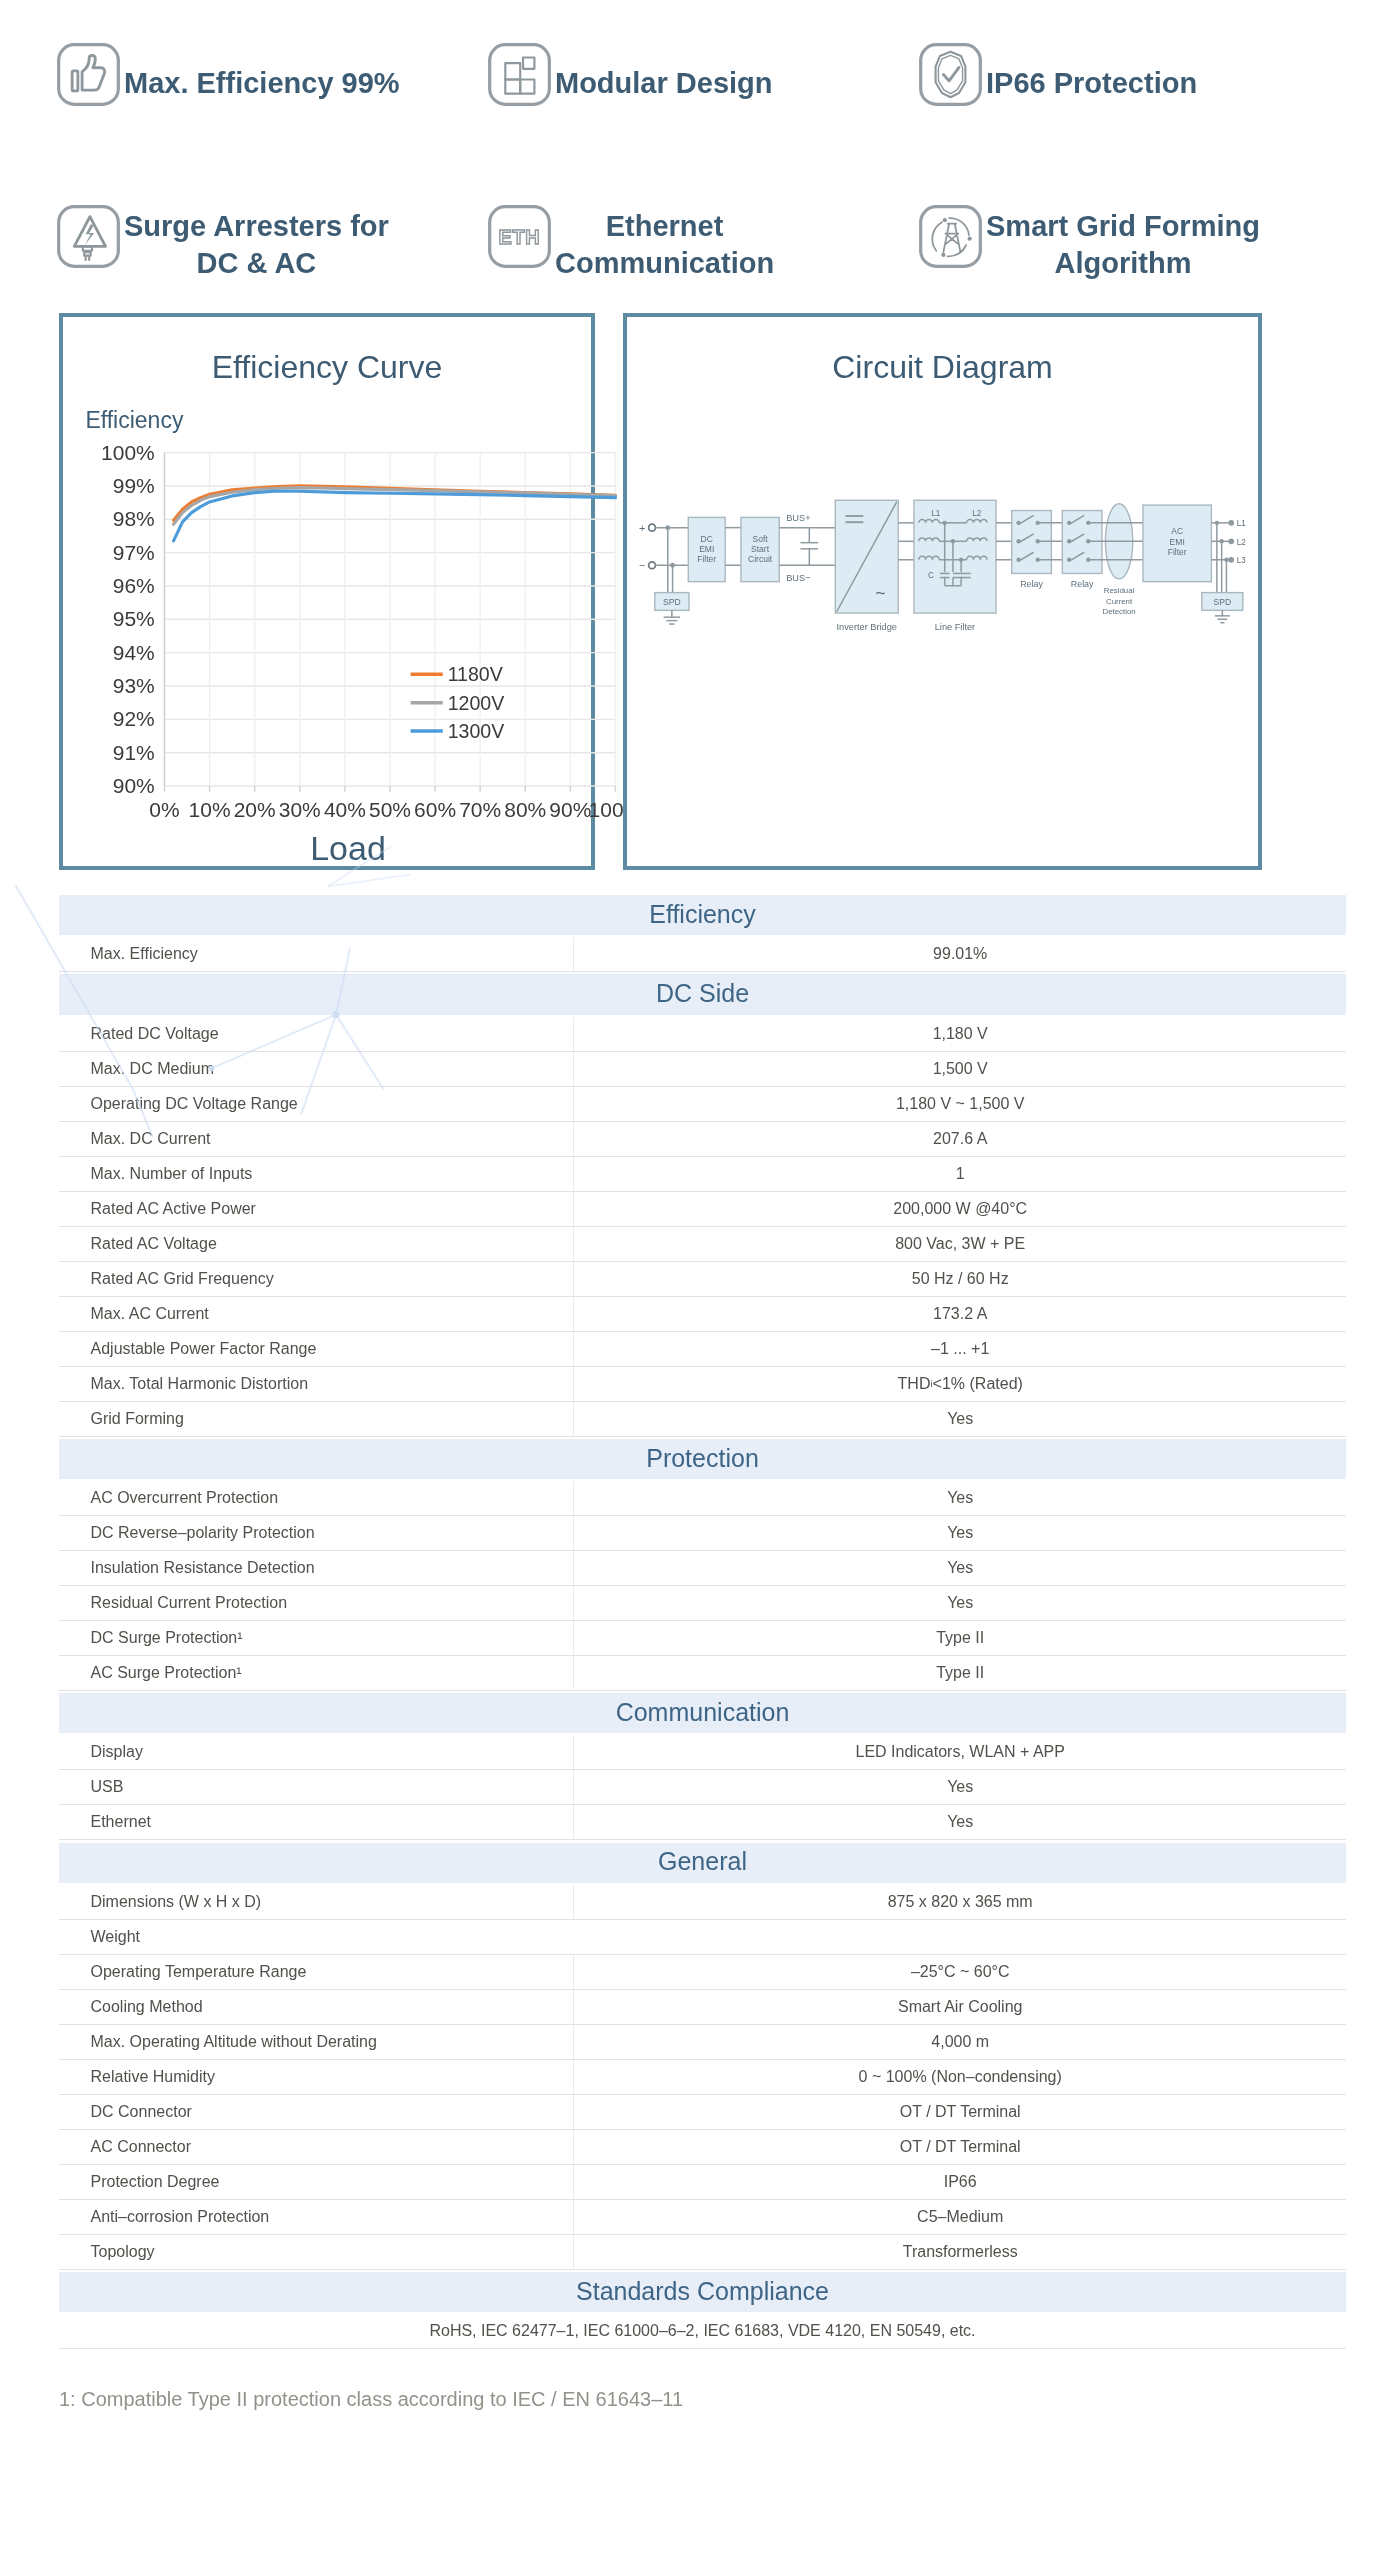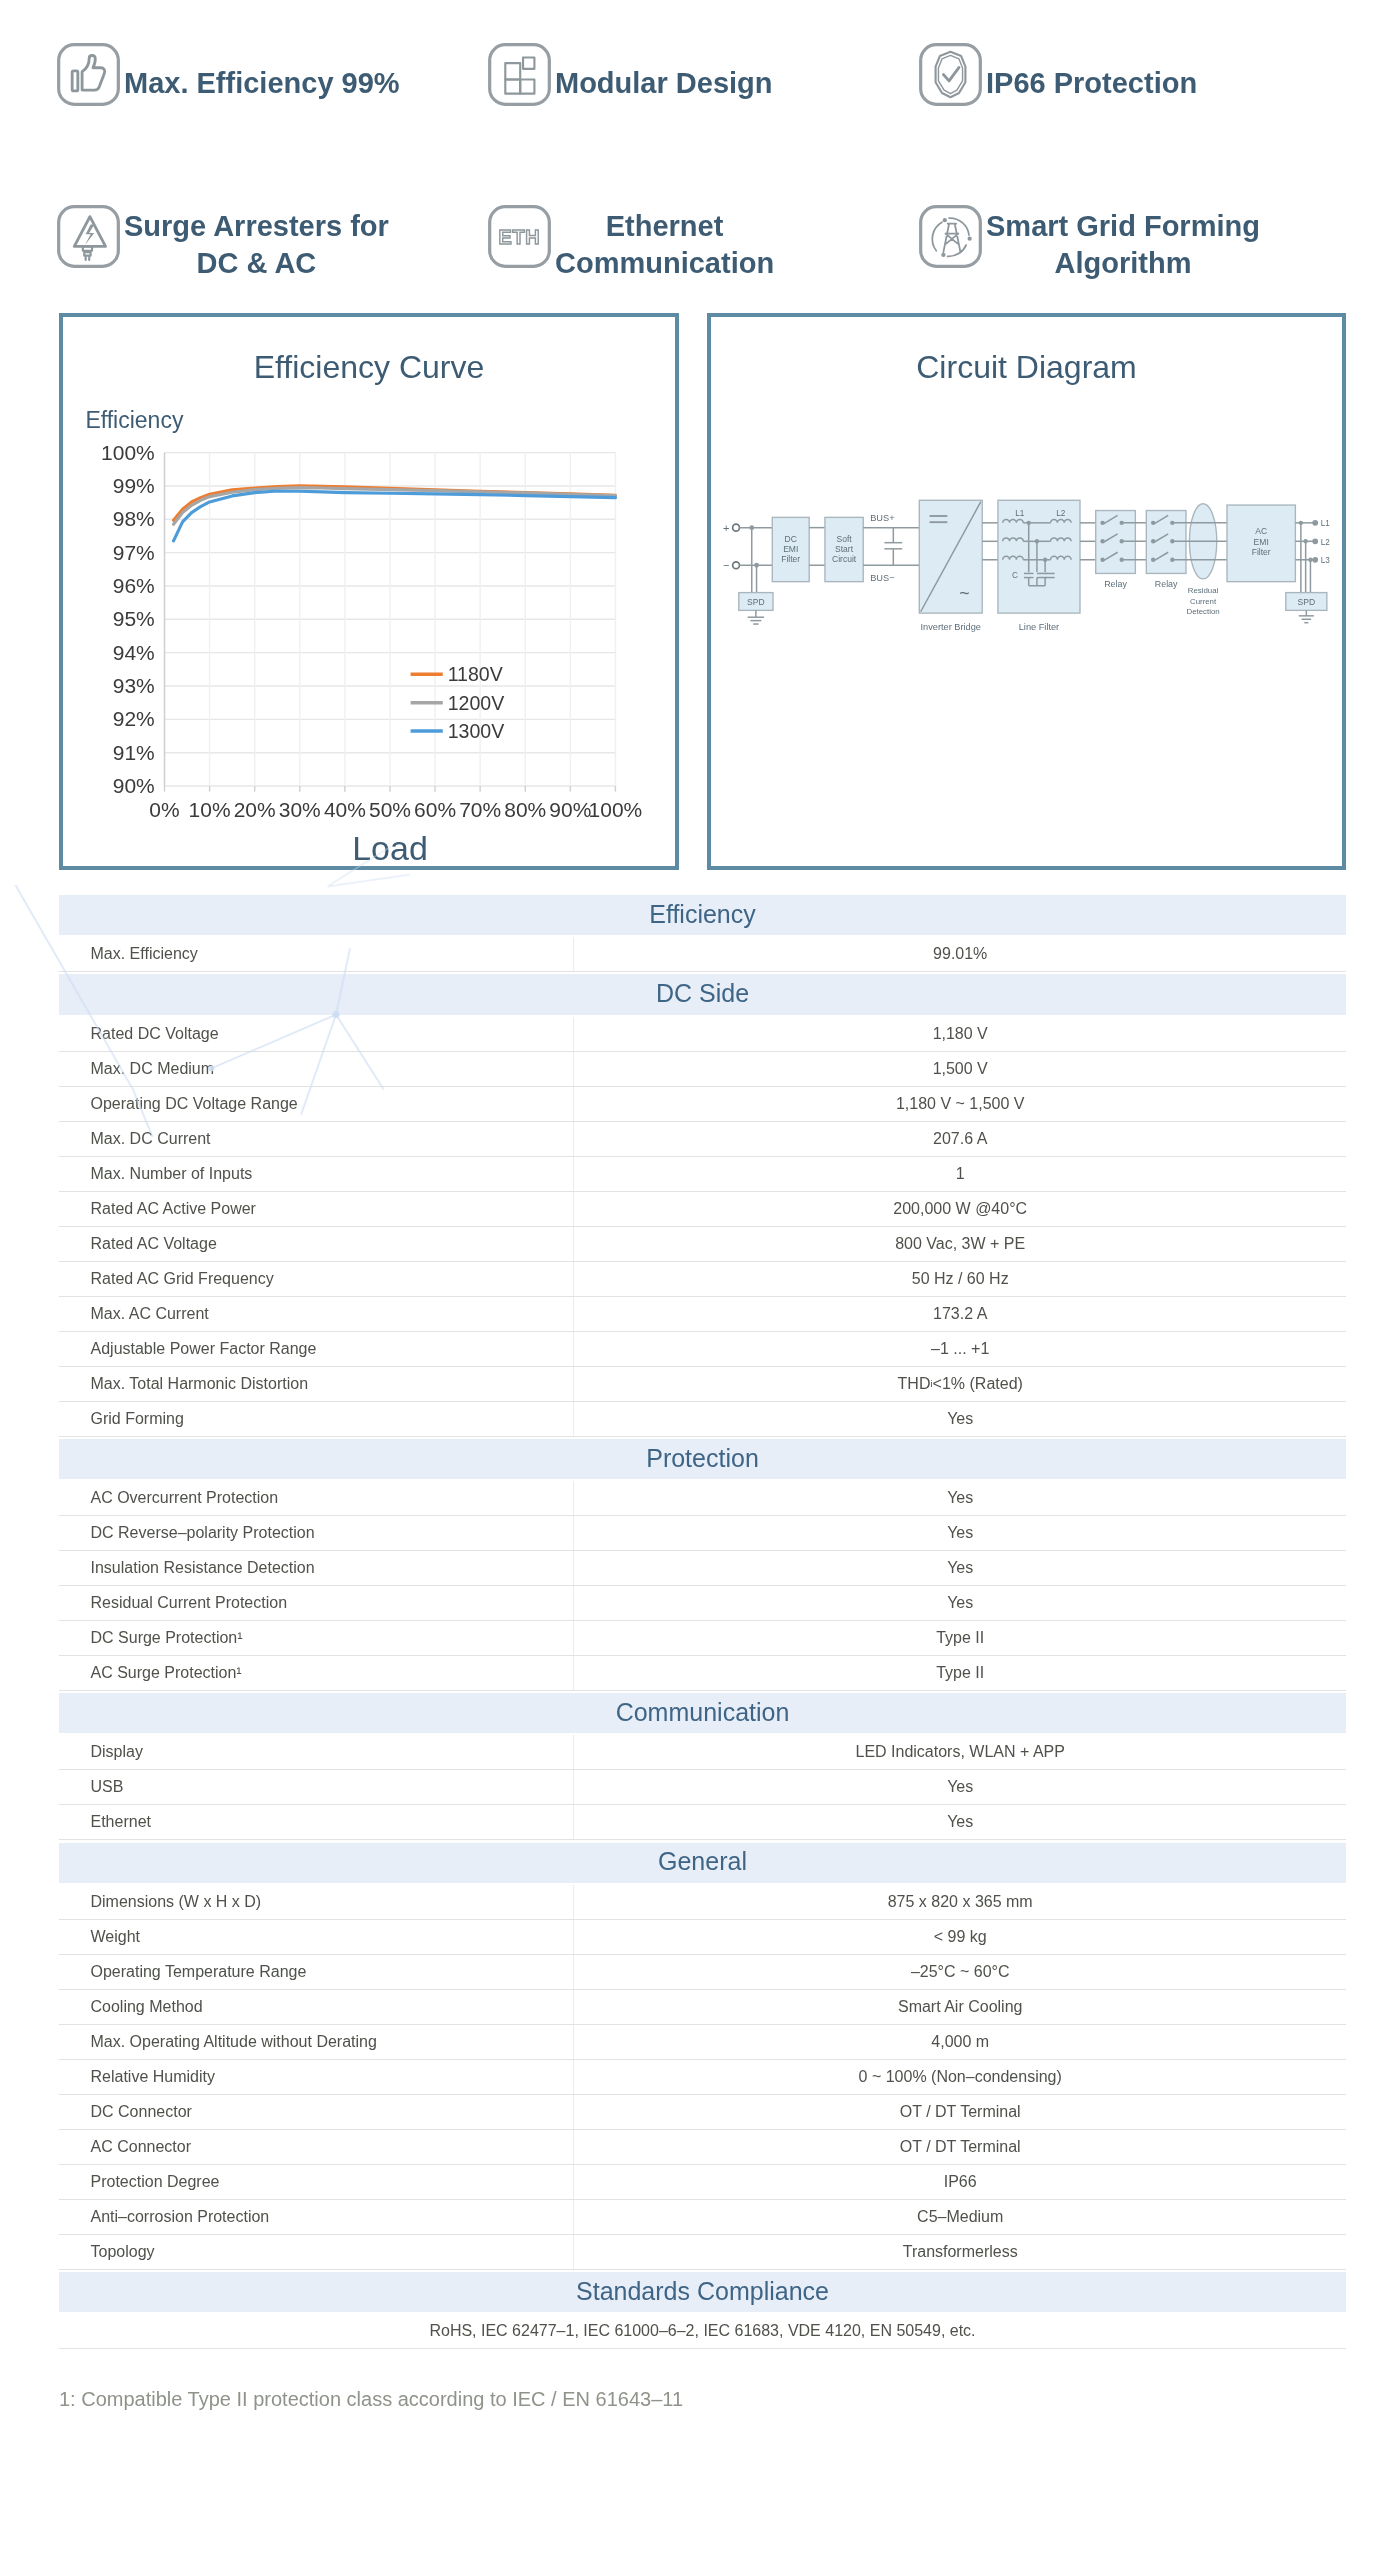--- a/index.html
+++ b/index.html
@@ -10,21 +10,21 @@
   .features{width:1293px;margin:0 auto;padding-top:39px;}
   .feat-row{display:flex;}
   .feat-row.second{margin-top:81px;}
   .feat-cell{flex:1;display:flex;flex-direction:row;align-items:center;}
   .feat-icon{width:71px;height:71px;}
   .feat-label{margin-top:17px;text-align:center;font-size:29px;font-weight:700;color:#3d5c73;line-height:1.26;}
 
   
   .panels{display:flex;margin:32px 0 0 59px;gap:28px;}
   .panel{border:4.2px solid #5d8ba3;box-sizing:border-box;background:#fff;position:relative;}
-  .panel.left{width:620px;height:557px;}
+  .panel.left{width:536px;height:557px;}
   .panel.right{width:639px;height:557px;}
   .panel-title{text-align:center;margin-top:32px;font-size:32px;color:#3d5c73;font-weight:500;}
   .y-axis-title{margin:21px 0 0 22.4px;font-size:23px;color:#3d5c73;}
   .plot-svg{display:block;margin-top:5.6px;}
   .x-axis-title{text-align:center;font-size:34px;color:#3d5c73;margin-top:1.4px;transform:translateX(21px);}
   .circuit-svg{display:block;margin:104px auto 0;}
 
   
   .spec-table{margin:25px 52px 0 59px;width:1287px;}
   .sec-header{background:#e7eef8;color:#3f6586;font-size:25px;text-align:center;padding:4.9px 0 6.3px;margin:2.1px 0;font-weight:500;}
@@ -491,21 +491,20 @@
         <div class="lbl">Ethernet</div>
         <div class="val">Yes</div>
       </div>
       <div class="sec-header">General</div>
       <div class="spec-row">
         <div class="lbl">Dimensions (W x H x D)</div>
         <div class="val">875 x 820 x 365 mm</div>
       </div>
       <div class="spec-row">
         <div class="lbl">Weight</div>
-        <div class="val">&lt; 99 kg</div>
       </div>
       <div class="spec-row">
         <div class="lbl">Operating Temperature Range</div>
         <div class="val">–25°C ~ 60°C</div>
       </div>
       <div class="spec-row">
         <div class="lbl">Cooling Method</div>
         <div class="val">Smart Air Cooling</div>
       </div>
       <div class="spec-row">

